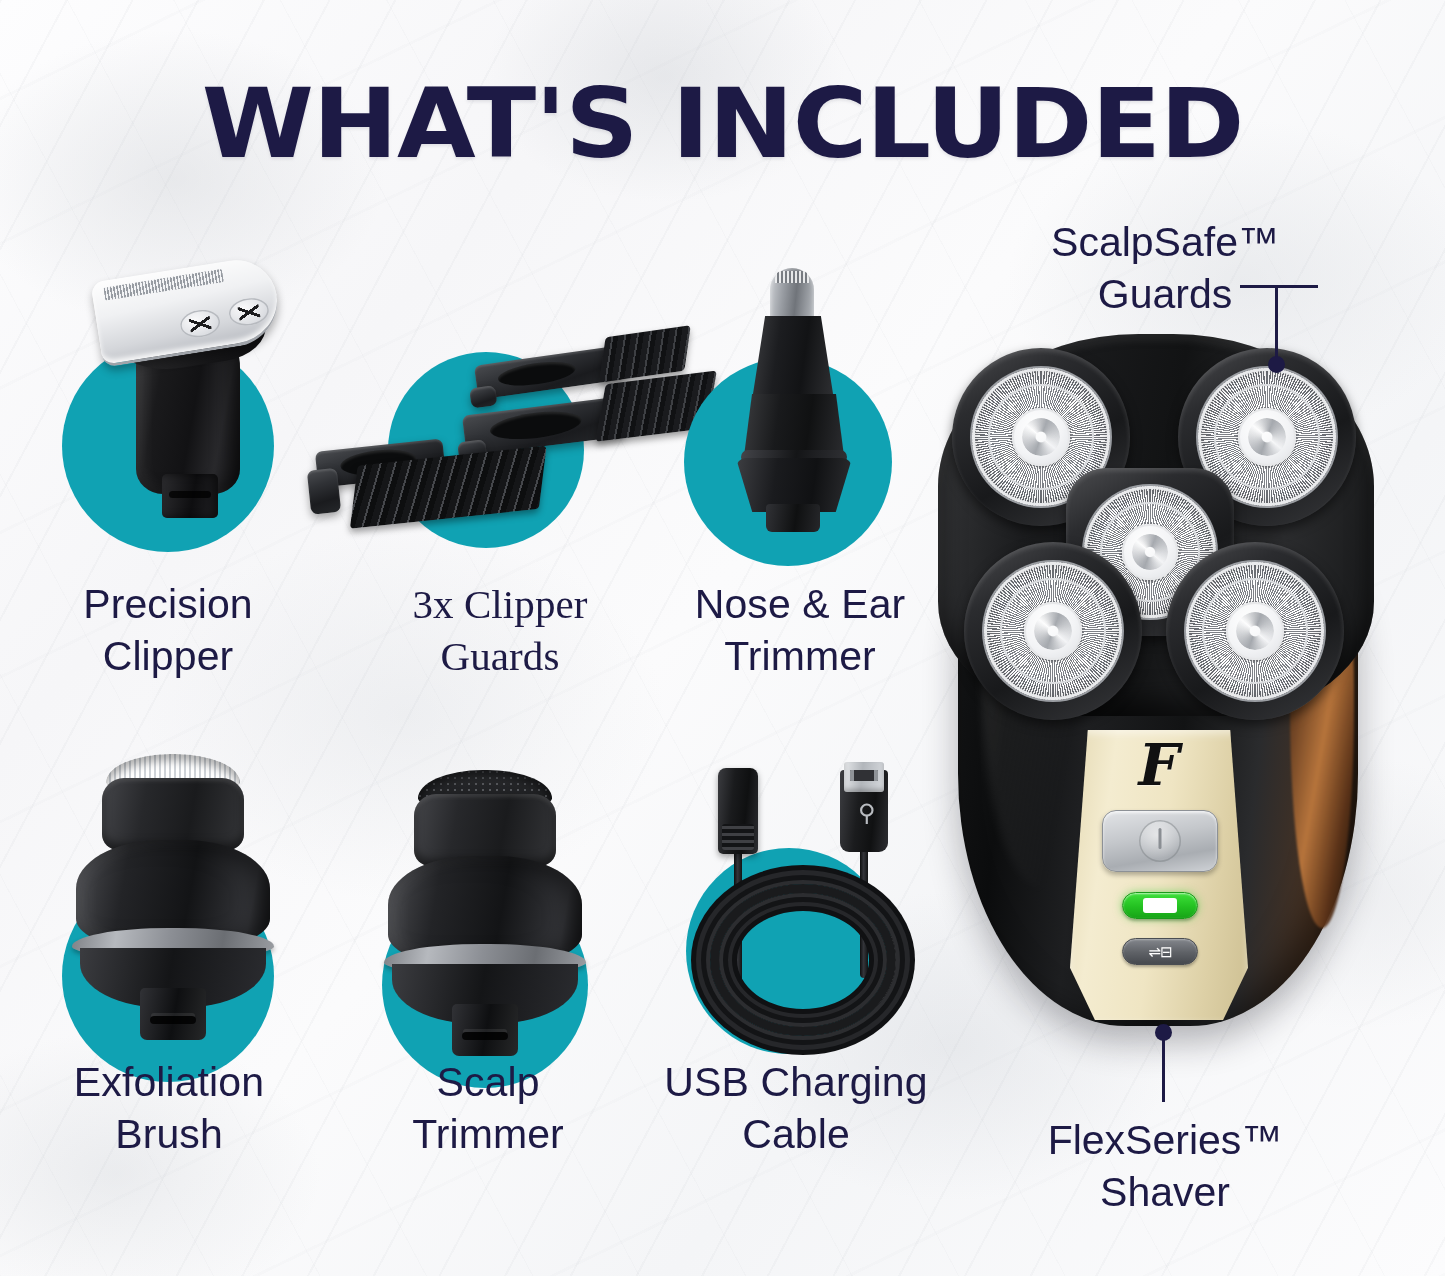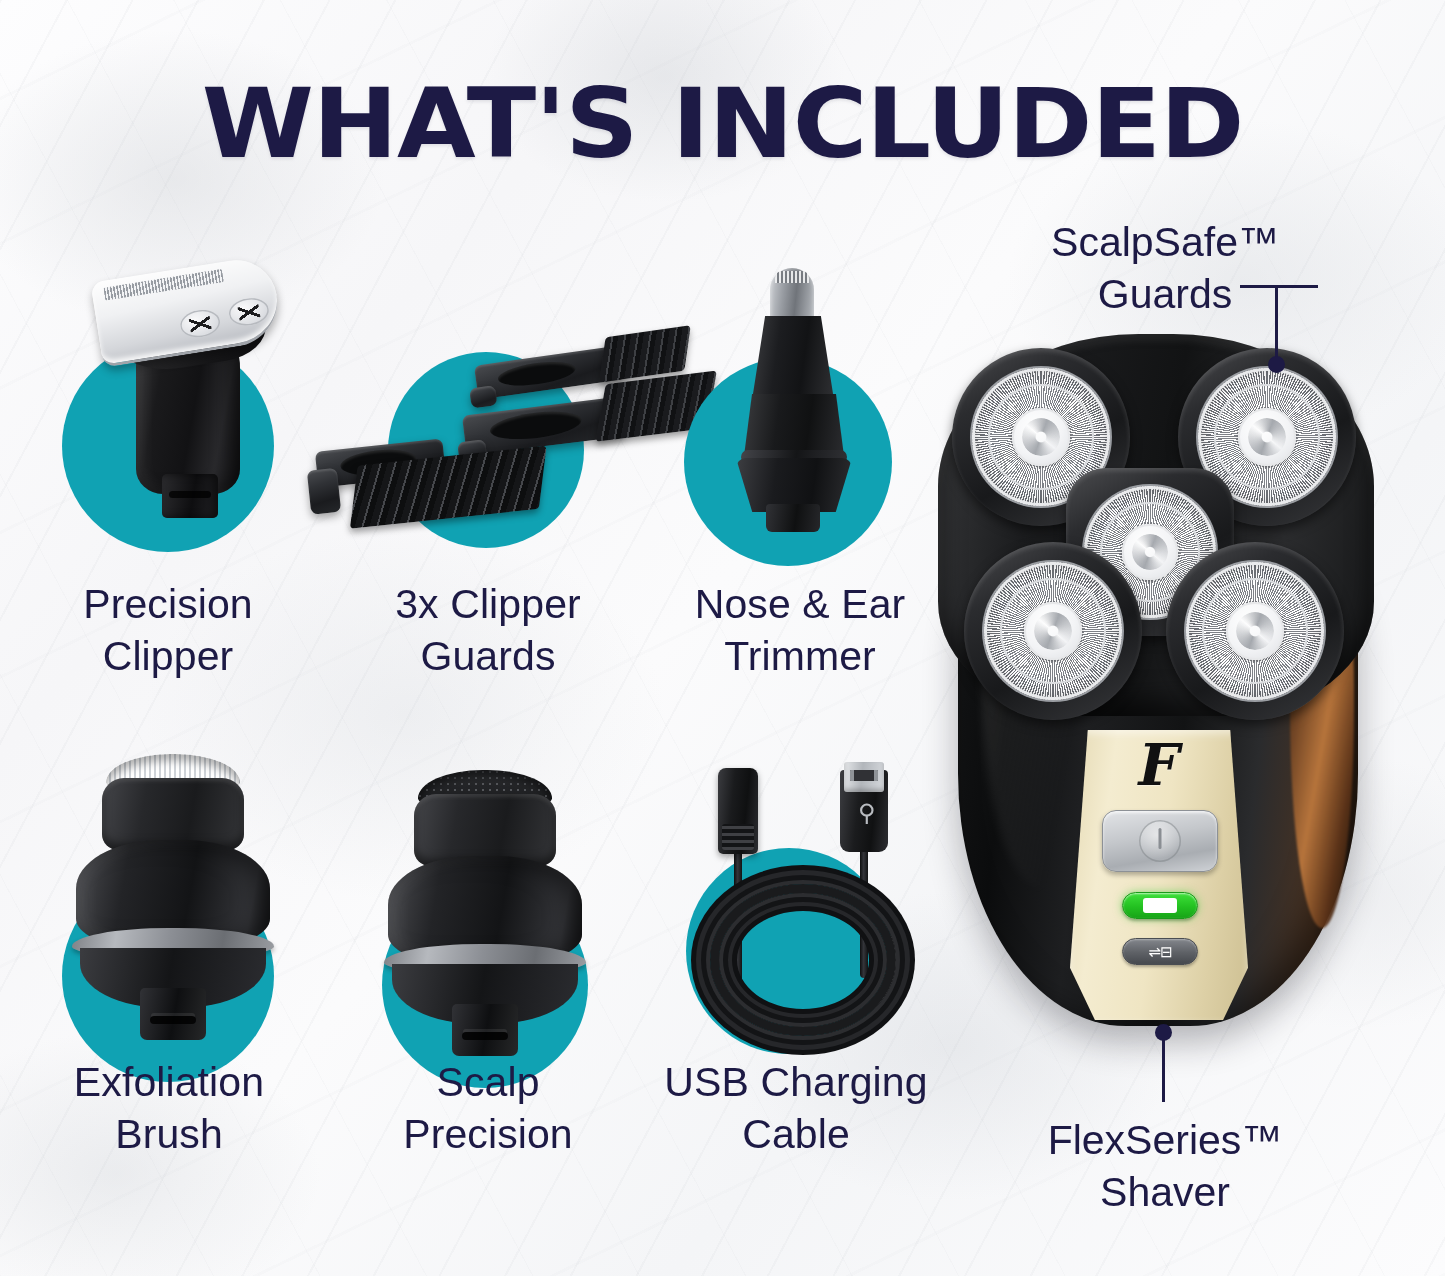--- a/index.html
+++ b/index.html
@@ -491,21 +491,21 @@
       <div class="guard" style="left:2px; top:96px; transform:rotate(-6deg);">
         <div class="g-bar" style="left:0; top:8px; width:128px; height:36px;"></div>
         <div class="g-hole" style="left:24px; top:13px; width:76px; height:24px;"></div>
         <div class="g-comb" style="left:34px; top:26px; width:190px; height:62px;
              background:repeating-linear-gradient(100deg,#151618 0 7px,#45474b 7px 9px,#0d0e0f 9px 15px);
              transform:skewX(-13deg);"></div>
         <div class="g-bar" style="left:-10px; top:26px; width:30px; height:44px;"></div>
       </div>
     </div>
 
-    <div class="caption" style="left:336px; top:578px; width:304px;">3x Clipper
+    <div class="caption" style="left:348px; top:578px; width:304px;font-family:Liberation Serif, serif;">3x Clipper
 Guards</div>
   </div>
 
   <div class="item">
     <div class="blob" style="left:684px; top:358px; width:208px; height:208px;"></div>
 
     <div class="art" id="nose-art">
       <div class="n-tip"></div>
       <div class="n-cone1"></div>
       <div class="n-cone2"></div>
@@ -540,21 +540,21 @@
     <div class="art dome-art" style="left:370px; top:768px;">
       <div class="d-bristle scrub-bristle"></div>
       <div class="d-head"></div>
       <div class="d-body"></div>
       <div class="d-ring"></div>
       <div class="d-skirt"></div>
       <div class="d-stub"></div>
     </div>
 
     <div class="caption" style="left:336px; top:1056px; width:304px;">Scalp
-Precision</div>
+Trimmer</div>
   </div>
 
   <div class="item">
     <div class="blob" style="left:686px; top:848px; width:206px; height:206px;"></div>
 
     <div class="art" id="usb-art">
       <div class="u-lead" style="left:48px; top:92px; height:136px;"></div>
       <div class="u-lead" style="left:174px; top:92px; height:130px;"></div>
       <div class="u-coil"></div>
       <div class="u-plug-barrel"></div>

